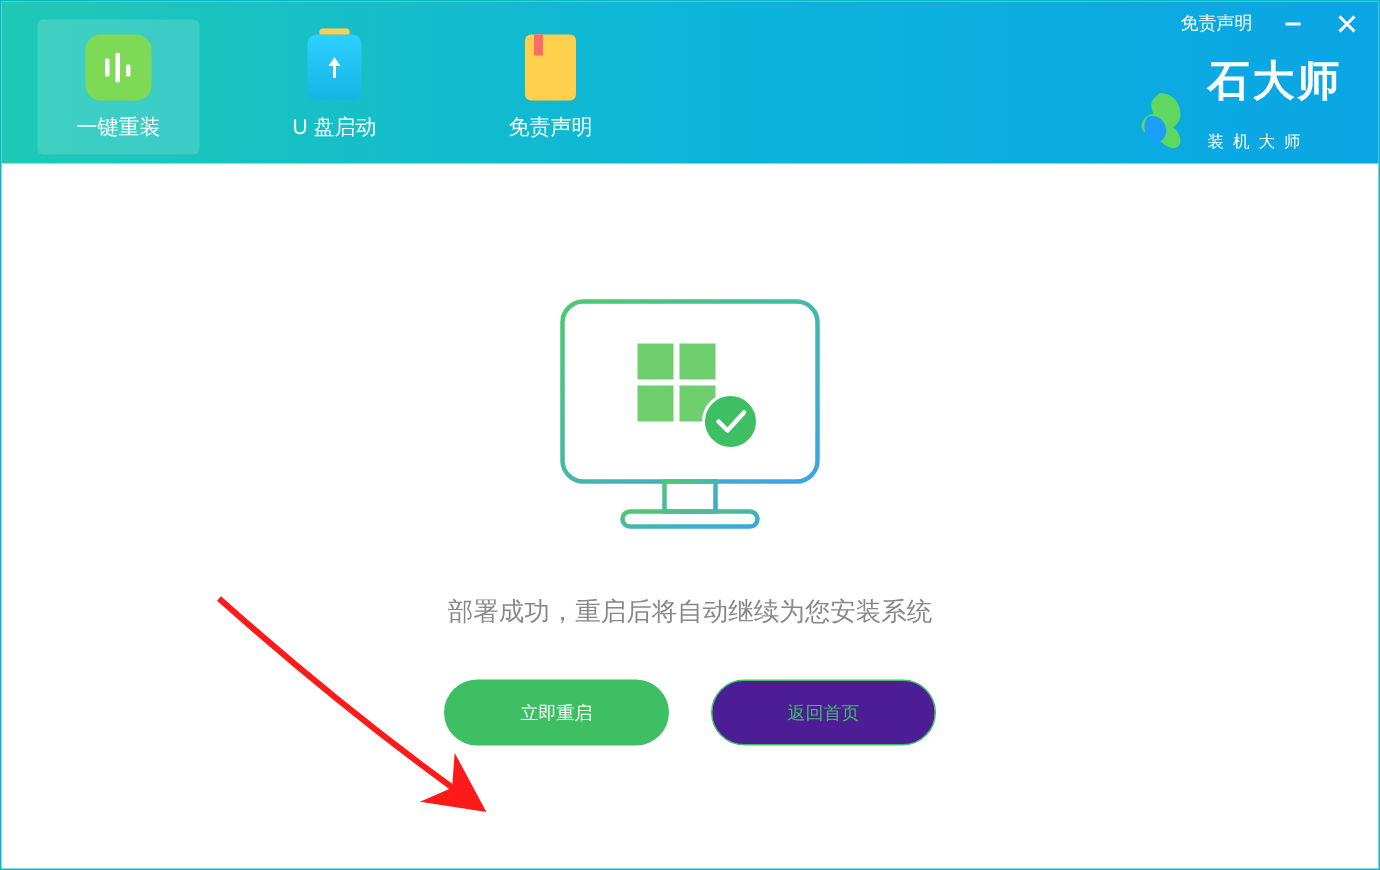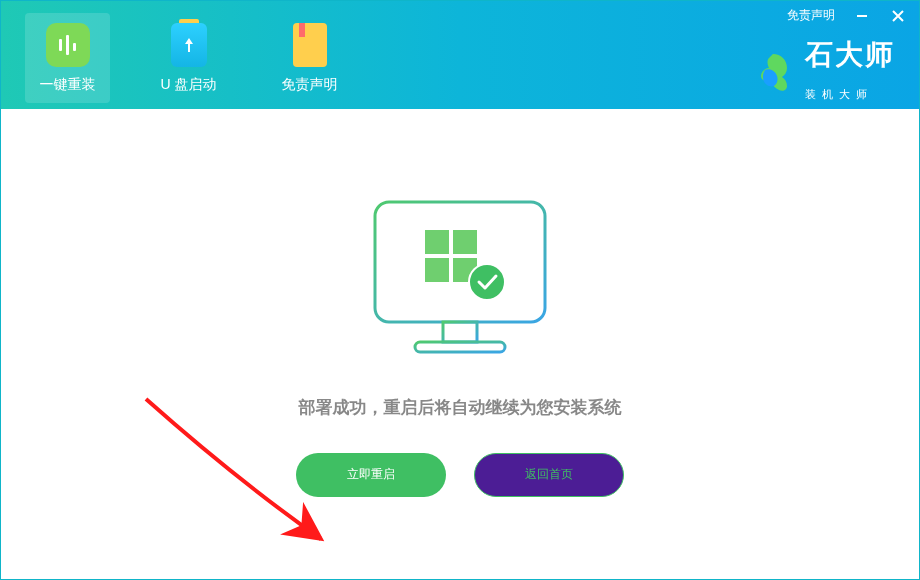--- a/index.html
+++ b/index.html
@@ -28,21 +28,21 @@
       align-items: flex-end;
       height: 100%;
       padding-left: 24px;
       gap: 36px;
     }
     .tab {
       display: flex;
       flex-direction: column;
       align-items: center;
       justify-content: center;
-      width: 85px;
+      width: 108px;
       height: 90px;
       margin-bottom: 6px;
       cursor: pointer;
       border-radius: 4px;
       color: #fff;
     }
     .tab.active {
       background: rgba(255,255,255,0.15);
     }
     .tab .icon-wrap {
@@ -76,21 +76,21 @@
       align-items: center;
       justify-content: center;
       cursor: pointer;
       color: #fff;
     }
     .brand {
       position: absolute;
       right: 24px;
       top: 40px;
       display: flex;
-      align-items: center;
+      align-items: flex-end;
       gap: 10px;
       font-family: Liberation Serif, serif;
     }
     .brand-text {
       display: flex;
       flex-direction: column;
       align-items: flex-start;
     }
     .brand-title {
       font-size: 28px;
@@ -113,21 +113,20 @@
       justify-content: center;
       position: relative;
     }
     .monitor-wrap {
       margin-bottom: 30px;
     }
     .status-msg {
       font-size: 17px;
       color: #888;
       margin-bottom: 34px;
-      font-weight: bold;
     }
     .actions {
       display: flex;
       gap: 28px;
     }
     .btn {
       width: 150px;
       height: 44px;
       border-radius: 22px;
       font-size: 12px;

